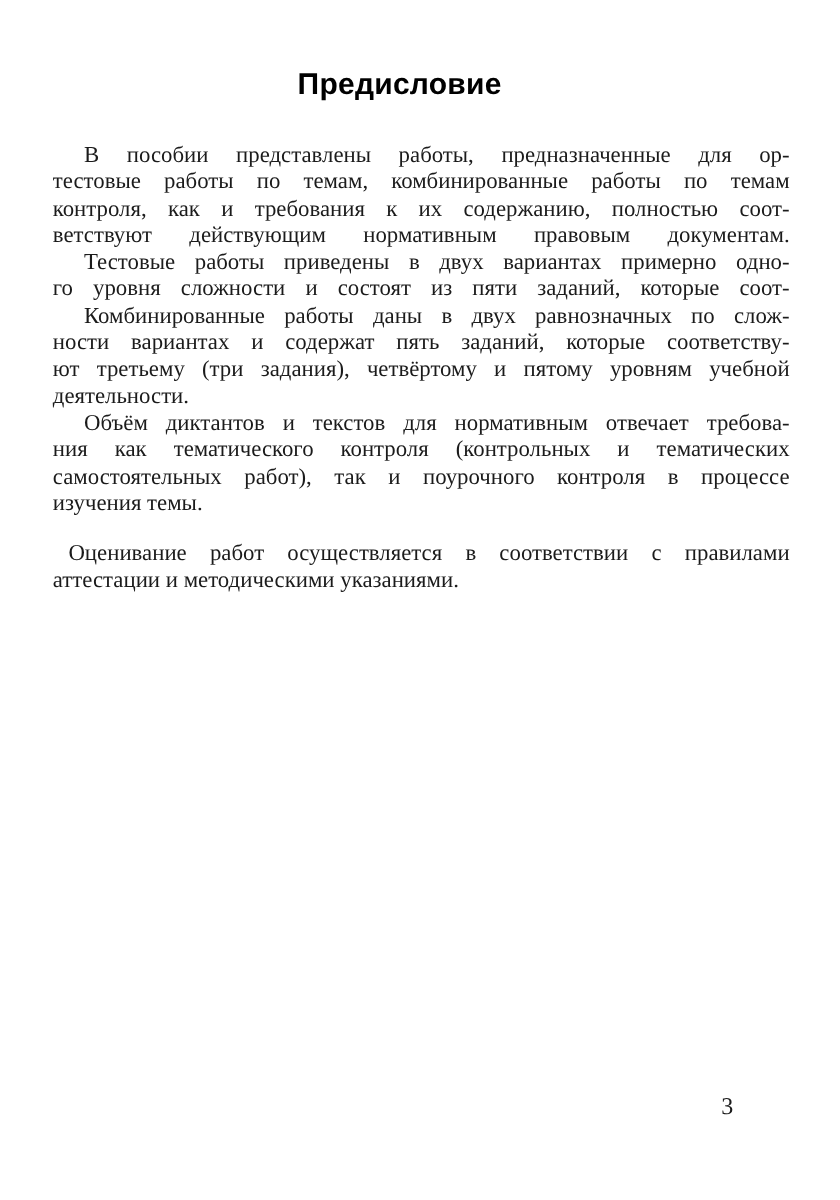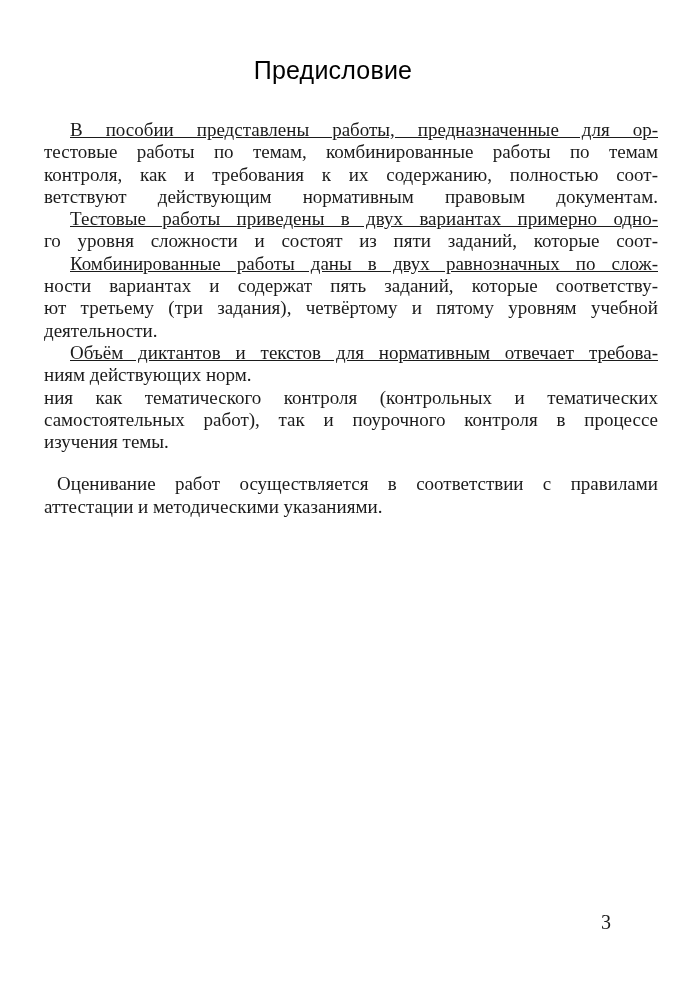--- a/index.html
+++ b/index.html
@@ -17,21 +17,21 @@
   }
   .title {
     position: absolute;
     top: 54px;
     left: 44px;
     width: 614px;
     margin: 0;
     text-align: center;
     transform: translateX(-18px);
     font-family: "Liberation Sans", sans-serif;
-    font-weight: normal;
+    font-weight: bold;
     font-size: 25px;
     line-height: 32px;
     letter-spacing: 0.2px;
     color: #000000;
   }
   .body-text {
     position: absolute;
     top: 119px;
     left: 44px;
     width: 614px;
@@ -41,21 +41,21 @@
     font-family: "Liberation Serif", serif;
     font-size: 19px;
     line-height: 22.3px;
     text-align: justify;
     text-align-last: left;
     white-space: normal;
   }
   .line.just {
     text-align-last: justify;
   }
-  .line.indent-normal { padding-left: 26px; text-decoration: underline; }
+  .line.indent-normal { padding-left: 26px; }
   .line.indent-small  { padding-left: 13px; margin-top: 20px; }
   .page-number {
     position: absolute;
     top: 910px;
     left: 586px;
     width: 40px;
     text-align: center;
     font-family: "Liberation Serif", serif;
     font-size: 20px;
     line-height: 24px;
@@ -73,21 +73,20 @@
       <div class="line just">тестовые работы по темам, комбинированные работы по темам</div>
       <div class="line just">контроля, как и требования к их содержанию, полностью соот-</div>
       <div class="line just">ветствуют действующим нормативным правовым документам.</div>
       <div class="line just indent-normal">Тестовые работы приведены в двух вариантах примерно одно-</div>
       <div class="line just">го уровня сложности и состоят из пяти заданий, которые соот-</div>
       <div class="line just indent-normal">Комбинированные работы даны в двух равнозначных по слож-</div>
       <div class="line just">ности вариантах и содержат пять заданий, которые соответству-</div>
       <div class="line just">ют третьему (три задания), четвёртому и пятому уровням учебной</div>
       <div class="line">деятельности.</div>
       <div class="line just indent-normal">Объём диктантов и текстов для нормативным отвечает требова-</div>
-      <div class="line">ниям действующих норм.</div>
       <div class="line just">ния как тематического контроля (контрольных и тематических</div>
       <div class="line just">самостоятельных работ), так и поурочного контроля в процессе</div>
       <div class="line">изучения темы.</div>
       <div class="line just indent-small">Оценивание работ осуществляется в соответствии с правилами</div>
       <div class="line">аттестации и методическими указаниями.</div>
     </div>
 
   <div class="page-number">3</div>
 </div>
 

